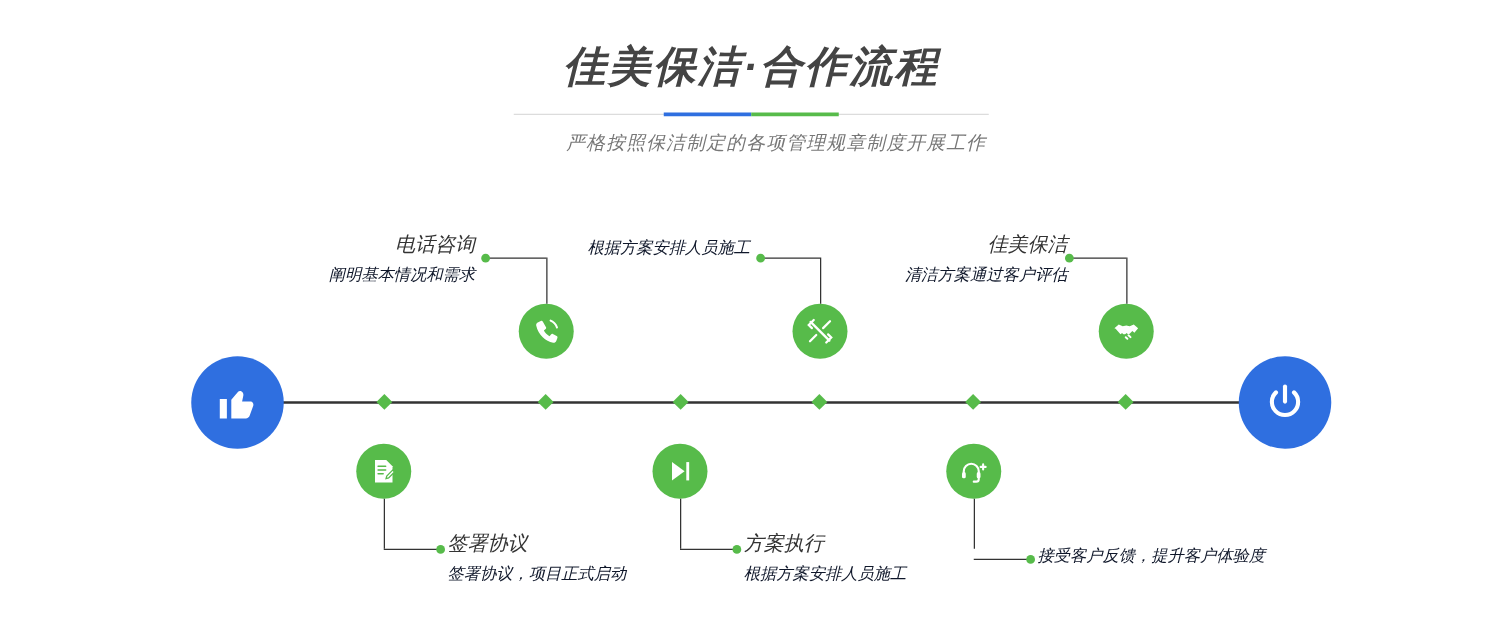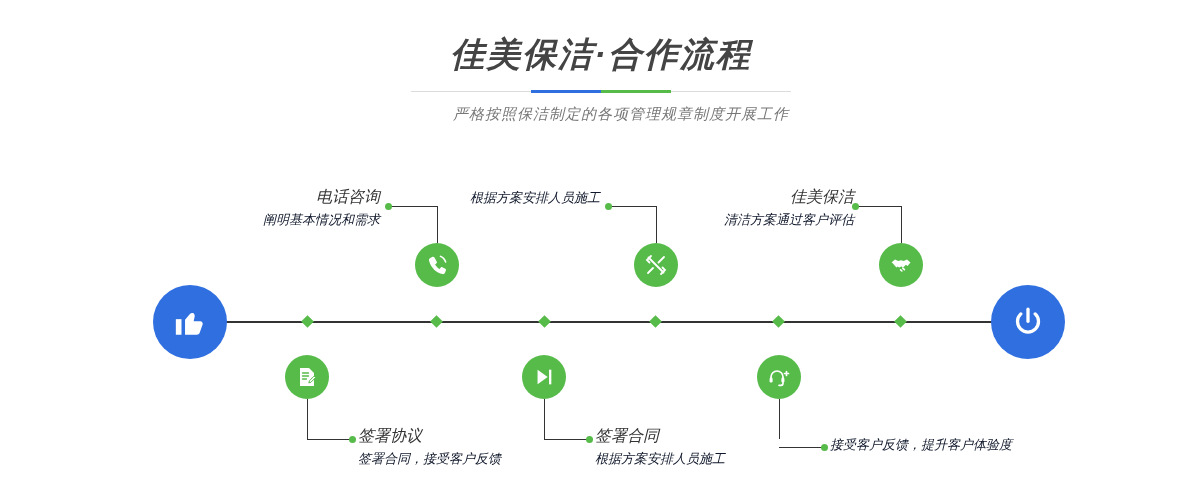--- a/index.html
+++ b/index.html
@@ -225,21 +225,21 @@
         <path d="M7.5 8h6M7.5 11h6M7.5 14h4" stroke="#57bb4a" stroke-width="1.3" stroke-linecap="round"></path>
         <path d="M20.6 12.6 15.9 17.3l-2.1.6.6-2.1 4.7-4.7z" fill="#ffffff" stroke="#57bb4a" stroke-width="1"></path>
       </svg>
     </span>
   </div>
   <div class="conn-v" style="left:307px; top:399px; height:40px;"></div>
   <div class="conn-h" style="left:307px; top:439px; width:45px;"></div>
   <div class="dot" style="left:349px; top:436px;"></div>
   <div class="label below" style="left:358px; top:425px;">
     <div class="head">签署协议</div>
-    <div class="desc">签署合同，接受客户反馈</div>
+    <div class="desc">签署协议，项目正式启动</div>
   </div>
 
   <div class="step-icon" style="left:634px; top:243px;">
     <span>
       <svg width="24" height="24" viewBox="0 0 24 24" fill="none" stroke="#ffffff" stroke-width="1.8" stroke-linecap="round">
         <path d="M4 20 9 15"></path>
         <path d="M20 4 14.5 9.5"></path>
         <path d="M4.5 4.5 19.5 19.5"></path>
         <path d="M7 3 3 7l2.5 2.5"></path>
         <path d="M17 21l4-4-2.5-2.5"></path>
@@ -258,21 +258,21 @@
       <svg width="22" height="22" viewBox="0 0 24 24" fill="#ffffff">
         <path d="M5 4l11 8-11 8z"></path>
         <rect x="17.5" y="4" width="2.5" height="16"></rect>
       </svg>
     </span>
   </div>
   <div class="conn-v" style="left:544px; top:399px; height:40px;"></div>
   <div class="conn-h" style="left:544px; top:439px; width:45px;"></div>
   <div class="dot" style="left:586px; top:436px;"></div>
   <div class="label below" style="left:595px; top:425px;">
-    <div class="head">签署合同</div>
+    <div class="head">方案执行</div>
     <div class="desc">根据方案安排人员施工</div>
   </div>
 
   <div class="step-icon" style="left:879px; top:243px;">
     <span>
       <svg width="24" height="24" viewBox="0 0 24 24" fill="#ffffff">
         <path d="M2.5 9.5 6 6.5l3.2 1.4 2.8-.6 2.8.6L18 6.5l3.5 3-3 3.6-1.6-1.3-2.2 2.1c-.5.5-1.3.5-1.8 0l-.6-.6-.9.8c-.6.5-1.4.5-2 0l-.7-.7-1.3 1-3.9-4.4z"></path>
         <path d="M13.8 15.2l1.6 1.5M11.6 16.8l1.3 1.2" stroke="#ffffff" stroke-width="1.6" stroke-linecap="round"></path>
       </svg>
     </span>

